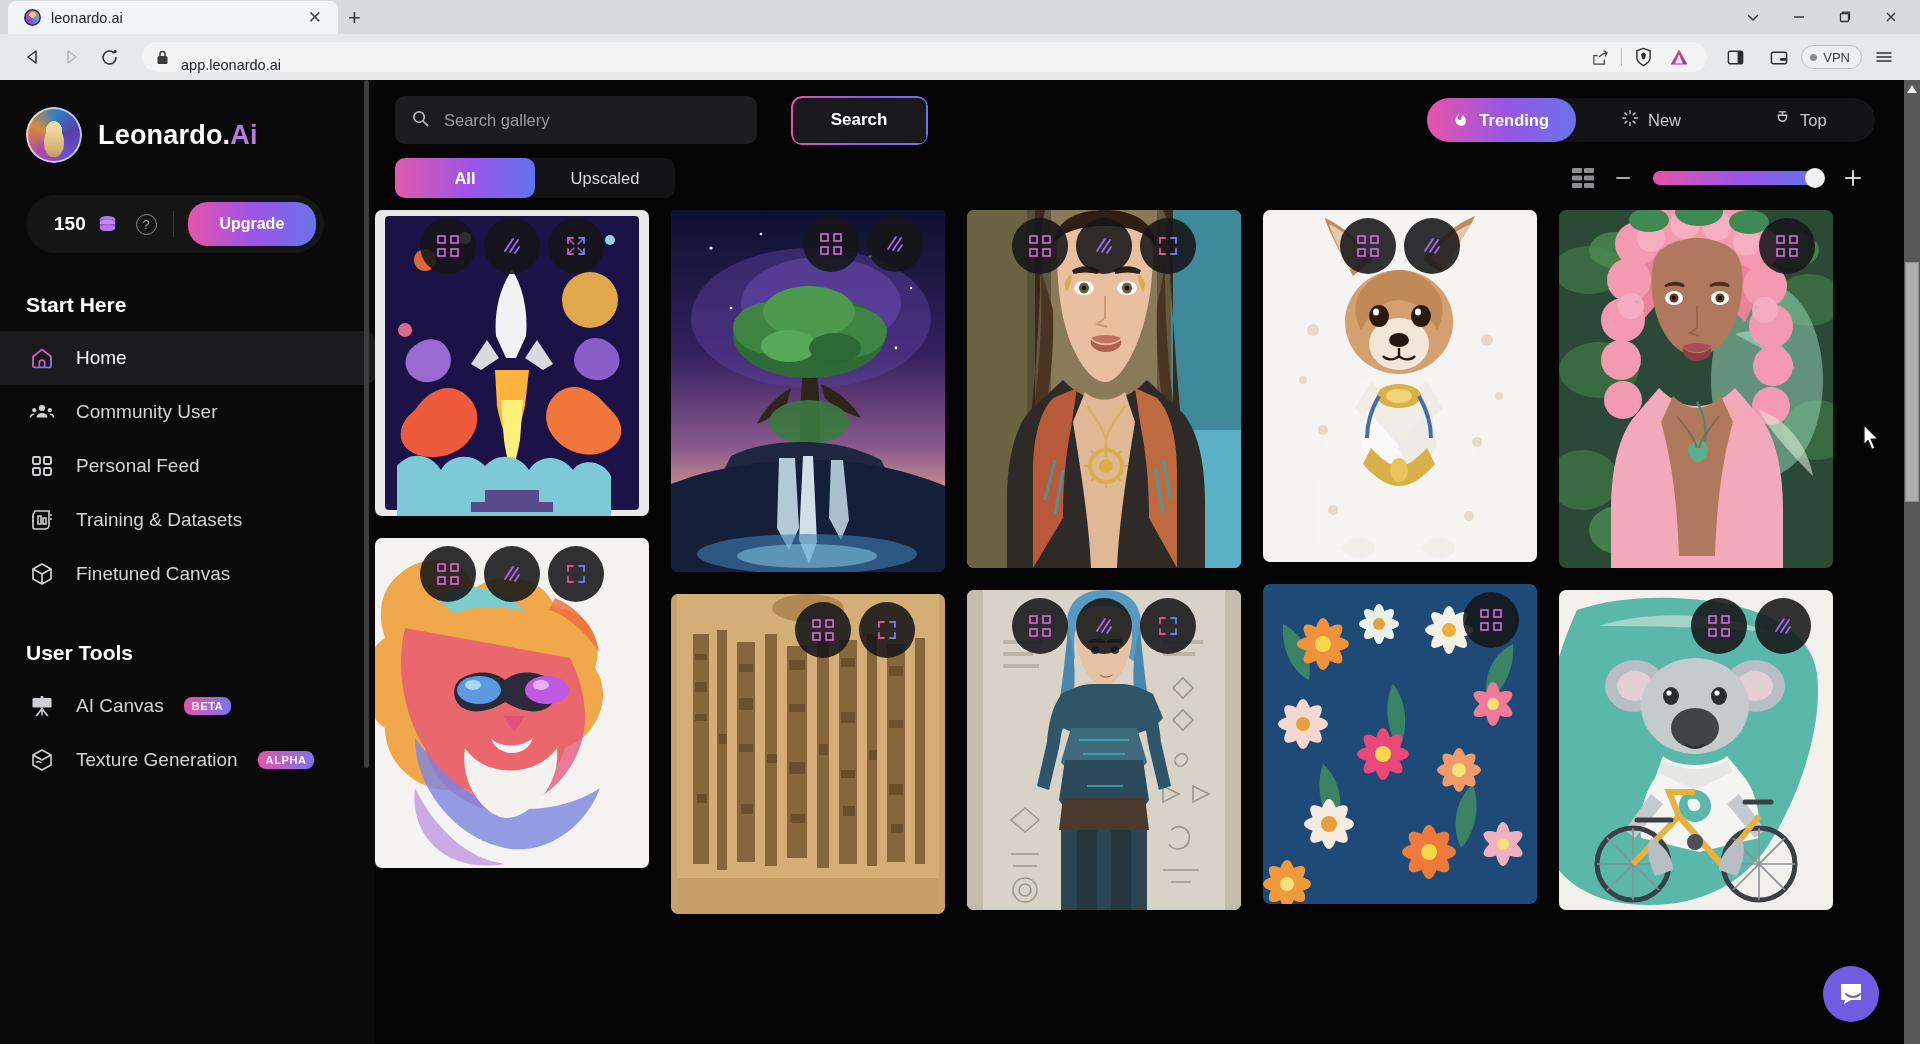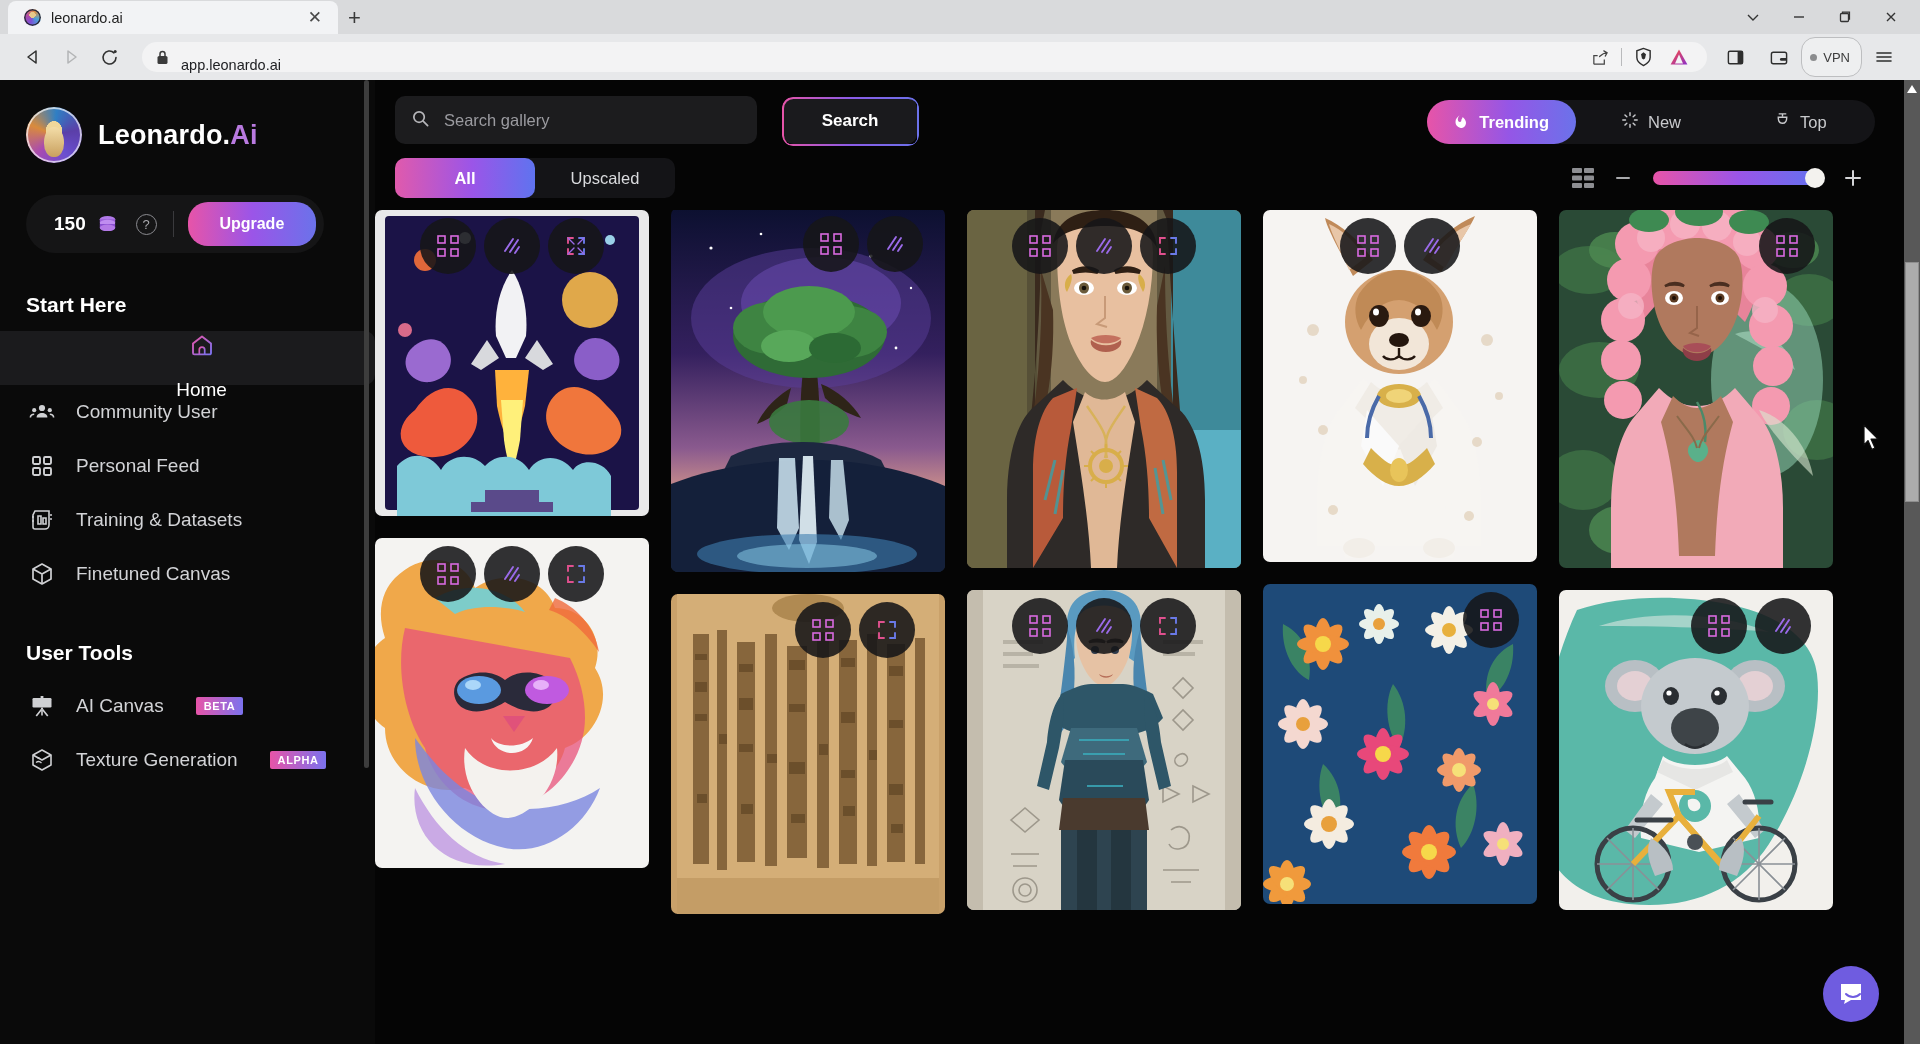--- a/index.html
+++ b/index.html
@@ -69,21 +69,21 @@
   .url-right {
     position: absolute; right: 10px; display: flex; align-items: center; gap: 0;
   }
   .url-ic { width: 36px; height: 30px; display: flex; align-items: center; justify-content: center; }
   .url-sep { width: 1px; height: 18px; background: #b9babc; margin: 0 3px; }
   .tb-right { display: flex; align-items: center; gap: 0; padding-left: 6px; }
   .tb-ic { width: 44px; height: 38px; display: flex; align-items: center; justify-content: center; color: #2e2e2e; }
   .vpn-pill {
     display: flex; align-items: center; gap: 6px;
     border: 1px solid #bdbec0; border-radius: 14px;
-    height: 40px; padding: 0 11px 0 8px; color: #3c3c3c; font-size: 13px;
+    height: 24px; padding: 0 11px 0 8px; color: #3c3c3c; font-size: 13px;
     background: #eeeff0;
   }
   .vpn-dot { width: 7px; height: 7px; border-radius: 50%; background: #8b8c8e; }
 
   
   .page {
     position: absolute; left: 0; top: 80px; width: 1920px; height: 964px;
     background: #050505; overflow: hidden;
   }
 
@@ -144,36 +144,36 @@
 
   .sec-title {
     color: #ffffff; font-size: 21px; font-weight: 700;
     padding-left: 26px; margin-top: 40px; margin-bottom: 14px;
   }
   .nav-item {
     height: 54px; display: flex; align-items: center; gap: 20px;
     padding-left: 28px; color: #d2d3d6; font-size: 19px;
     border-radius: 0 10px 10px 0; margin-right: 0;
   }
-  .nav-item.active { background: #1b1b1d; color: #fff; flex-direction: column; }
+  .nav-item.active { background: #1b1b1d; color: #fff; }
   .nav-item .ic { width: 28px; height: 28px; display: flex; align-items: center; justify-content: center; flex: 0 0 auto; }
   .badge {
     font-size: 11px; font-weight: 700; color: #fff; letter-spacing: .6px;
-    padding: 3px 8px; border-radius: 2px;
+    padding: 3px 8px; border-radius: 8px;
     background: linear-gradient(90deg, #e754a8, #7b72ee);
-    margin-left: 12px;
+    margin-left: 0;
   }
 
   
   .main {
     position: absolute; left: 375px; top: 0; width: 1530px; height: 964px;
     background: #050505; overflow: hidden;
   }
   .topbar { height: 130px; padding: 16px 30px 0 20px; }
-  .toprow1 { display: flex; align-items: flex-end; gap: 4px; }
+  .toprow1 { display: flex; align-items: center; gap: 13px; }
   .searchbox {
     width: 362px; height: 48px; background: #1c1c1e; border-radius: 10px;
     display: flex; align-items: center; padding: 0 16px; gap: 14px;
   }
   .search-ph { color: #9b9ba0; font-size: 16.5px; }
   .search-btn {
     margin-left: 22px; width: 134px; height: 46px; border-radius: 10px;
     background: #1a1a1d; color: #fff; font-size: 17px; font-weight: 700;
     display: flex; align-items: center; justify-content: center;
     position: relative; border: 0; font-family: "Liberation Sans", sans-serif;

